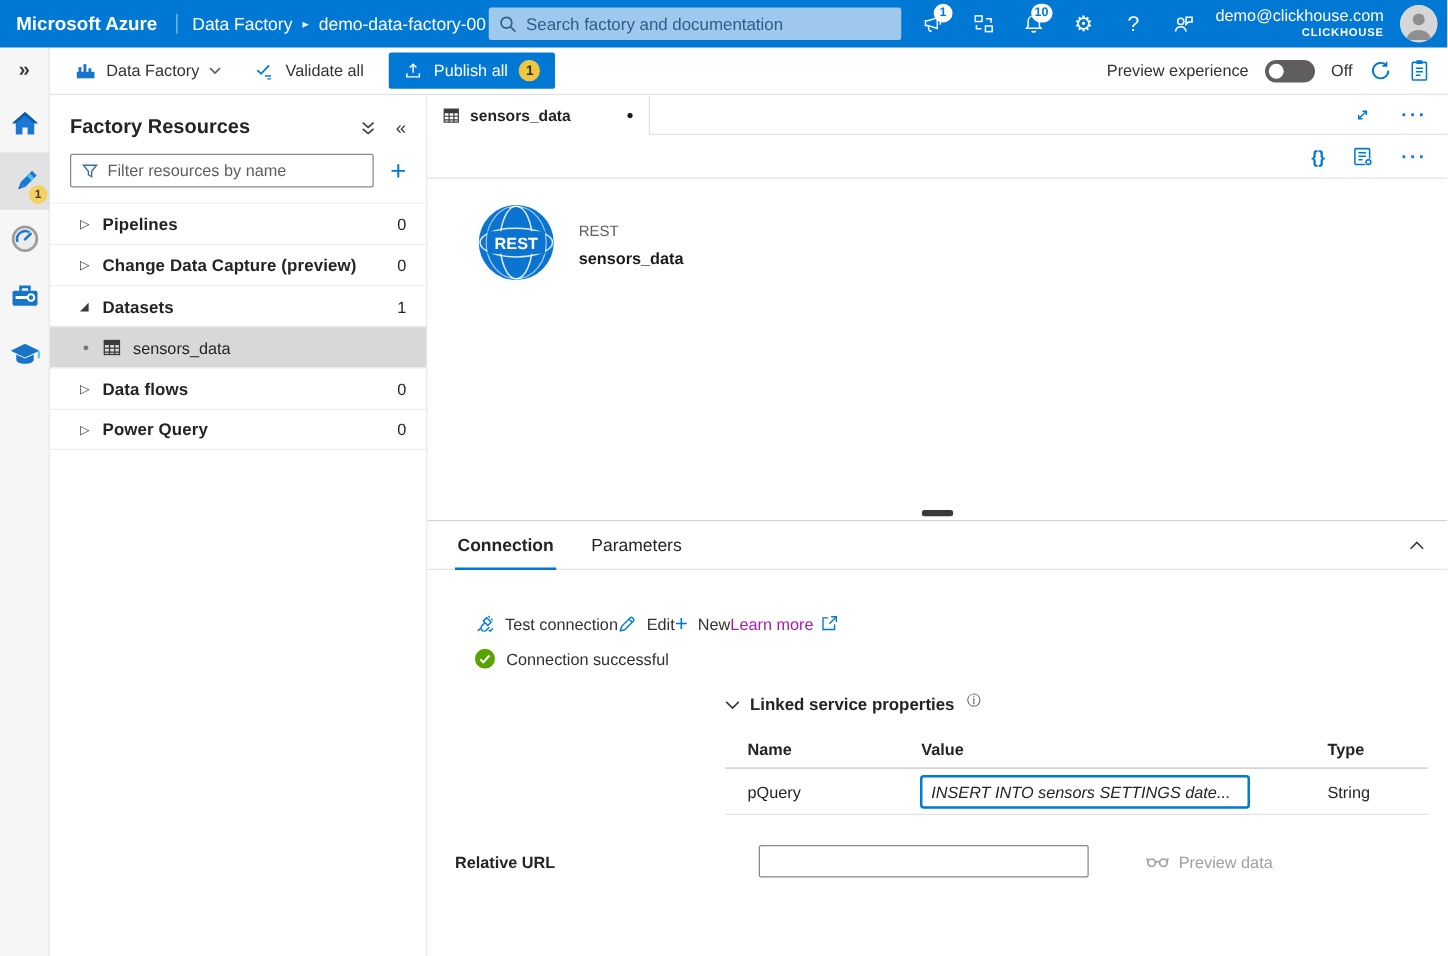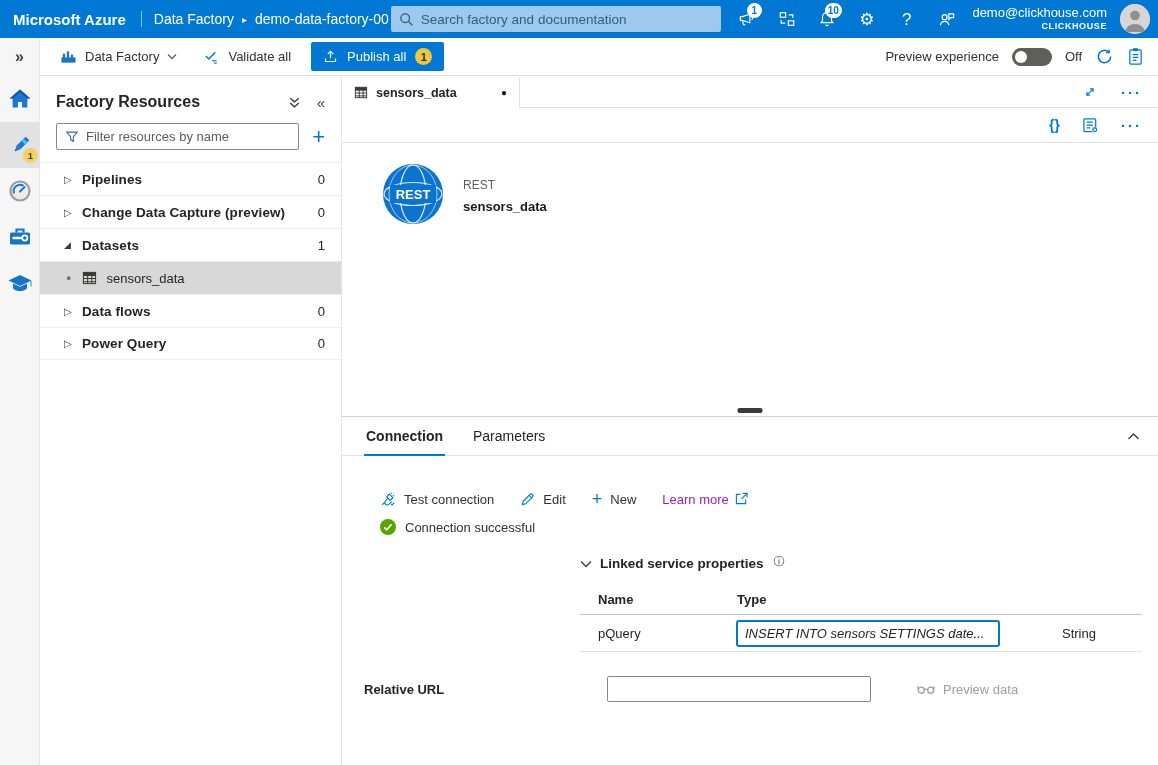--- a/index.html
+++ b/index.html
@@ -93,21 +93,21 @@
   .ptab { font-size:14px; color:#252423; height:39px; display:flex; align-items:center; position:relative; cursor:pointer; padding:0 2px; }
   .ptab.active { font-weight:700; }
   .ptab.active::after { content:""; position:absolute; left:0; right:0; bottom:0; height:2px; background:#0078d4; }
   .panel-collapse { margin-left:auto; color:#3b3a39; cursor:pointer; display:flex; }
   .form { padding:19px 0 0 22px; font-size:13px; color:#323130; }
   .frow { display:flex; align-items:center; }
   .flabel { width:215px; font-weight:700; color:#252423; flex:none; }
   .req { color:#a4262c; margin-left:3px; font-weight:400; }
   .select { width:264px; height:27px; border:1px solid #605e5c; border-radius:2px; display:flex; align-items:center; gap:9px; padding:0 9px; font-size:13px; color:#252423; cursor:pointer; background:#fff; }
   .select .chev { margin-left:auto; color:#605e5c; display:flex; }
-  .actions { margin:15px 0 0 16px; display:flex; align-items:center; gap:26px; }
+  .actions { margin:15px 0 0 16px; display:flex; align-items:center; }
   .action { display:flex; align-items:center; gap:8px; color:#323130; cursor:pointer; }
   .action .aicon { color:#0078d4; display:flex; }
   .learn-link { display:flex; align-items:flex-start; gap:6px; color:#a21caf; cursor:pointer; }
   .status-row { margin:11px 0 0 16px; display:flex; align-items:center; gap:9px; color:#323130; }
   .props { margin:21px 0 0 216px; width:562px; }
   .props-header { display:flex; align-items:center; gap:8px; font-size:13.5px; font-weight:700; color:#252423; cursor:pointer; }
   .props-header .chev { color:#3b3a39; display:flex; }
   .info-glyph { font-size:11px; font-weight:400; color:#3b3a39; align-self:flex-start; line-height:1; margin-left:2px; }
   .ptable { margin-top:13px; width:100%; }
   .trow { display:flex; align-items:center; border-bottom:1px solid #e3e3e3; min-height:37px; font-size:13px; color:#252423; }
@@ -523,20 +523,21 @@
                   <path d="M1 1.5l5 5 5-5"></path>
                 </svg>
             </span>
             <span>Linked service properties</span>
             <span class="info-glyph">ⓘ</span>
           </div>
 
           <div class="ptable">
             <div class="trow thead">
               <div class="c-name">Name</div>
+              <div class="c-value">Value</div>
               <div class="c-type">Type</div>
             </div>
             <div class="trow">
               <div class="c-name">pQuery</div>
               <div class="c-value">
                 <input class="value-input" type="text" value="INSERT INTO sensors SETTINGS date..." style="">
               </div>
               <div class="c-type">String</div>
             </div>
           </div>

